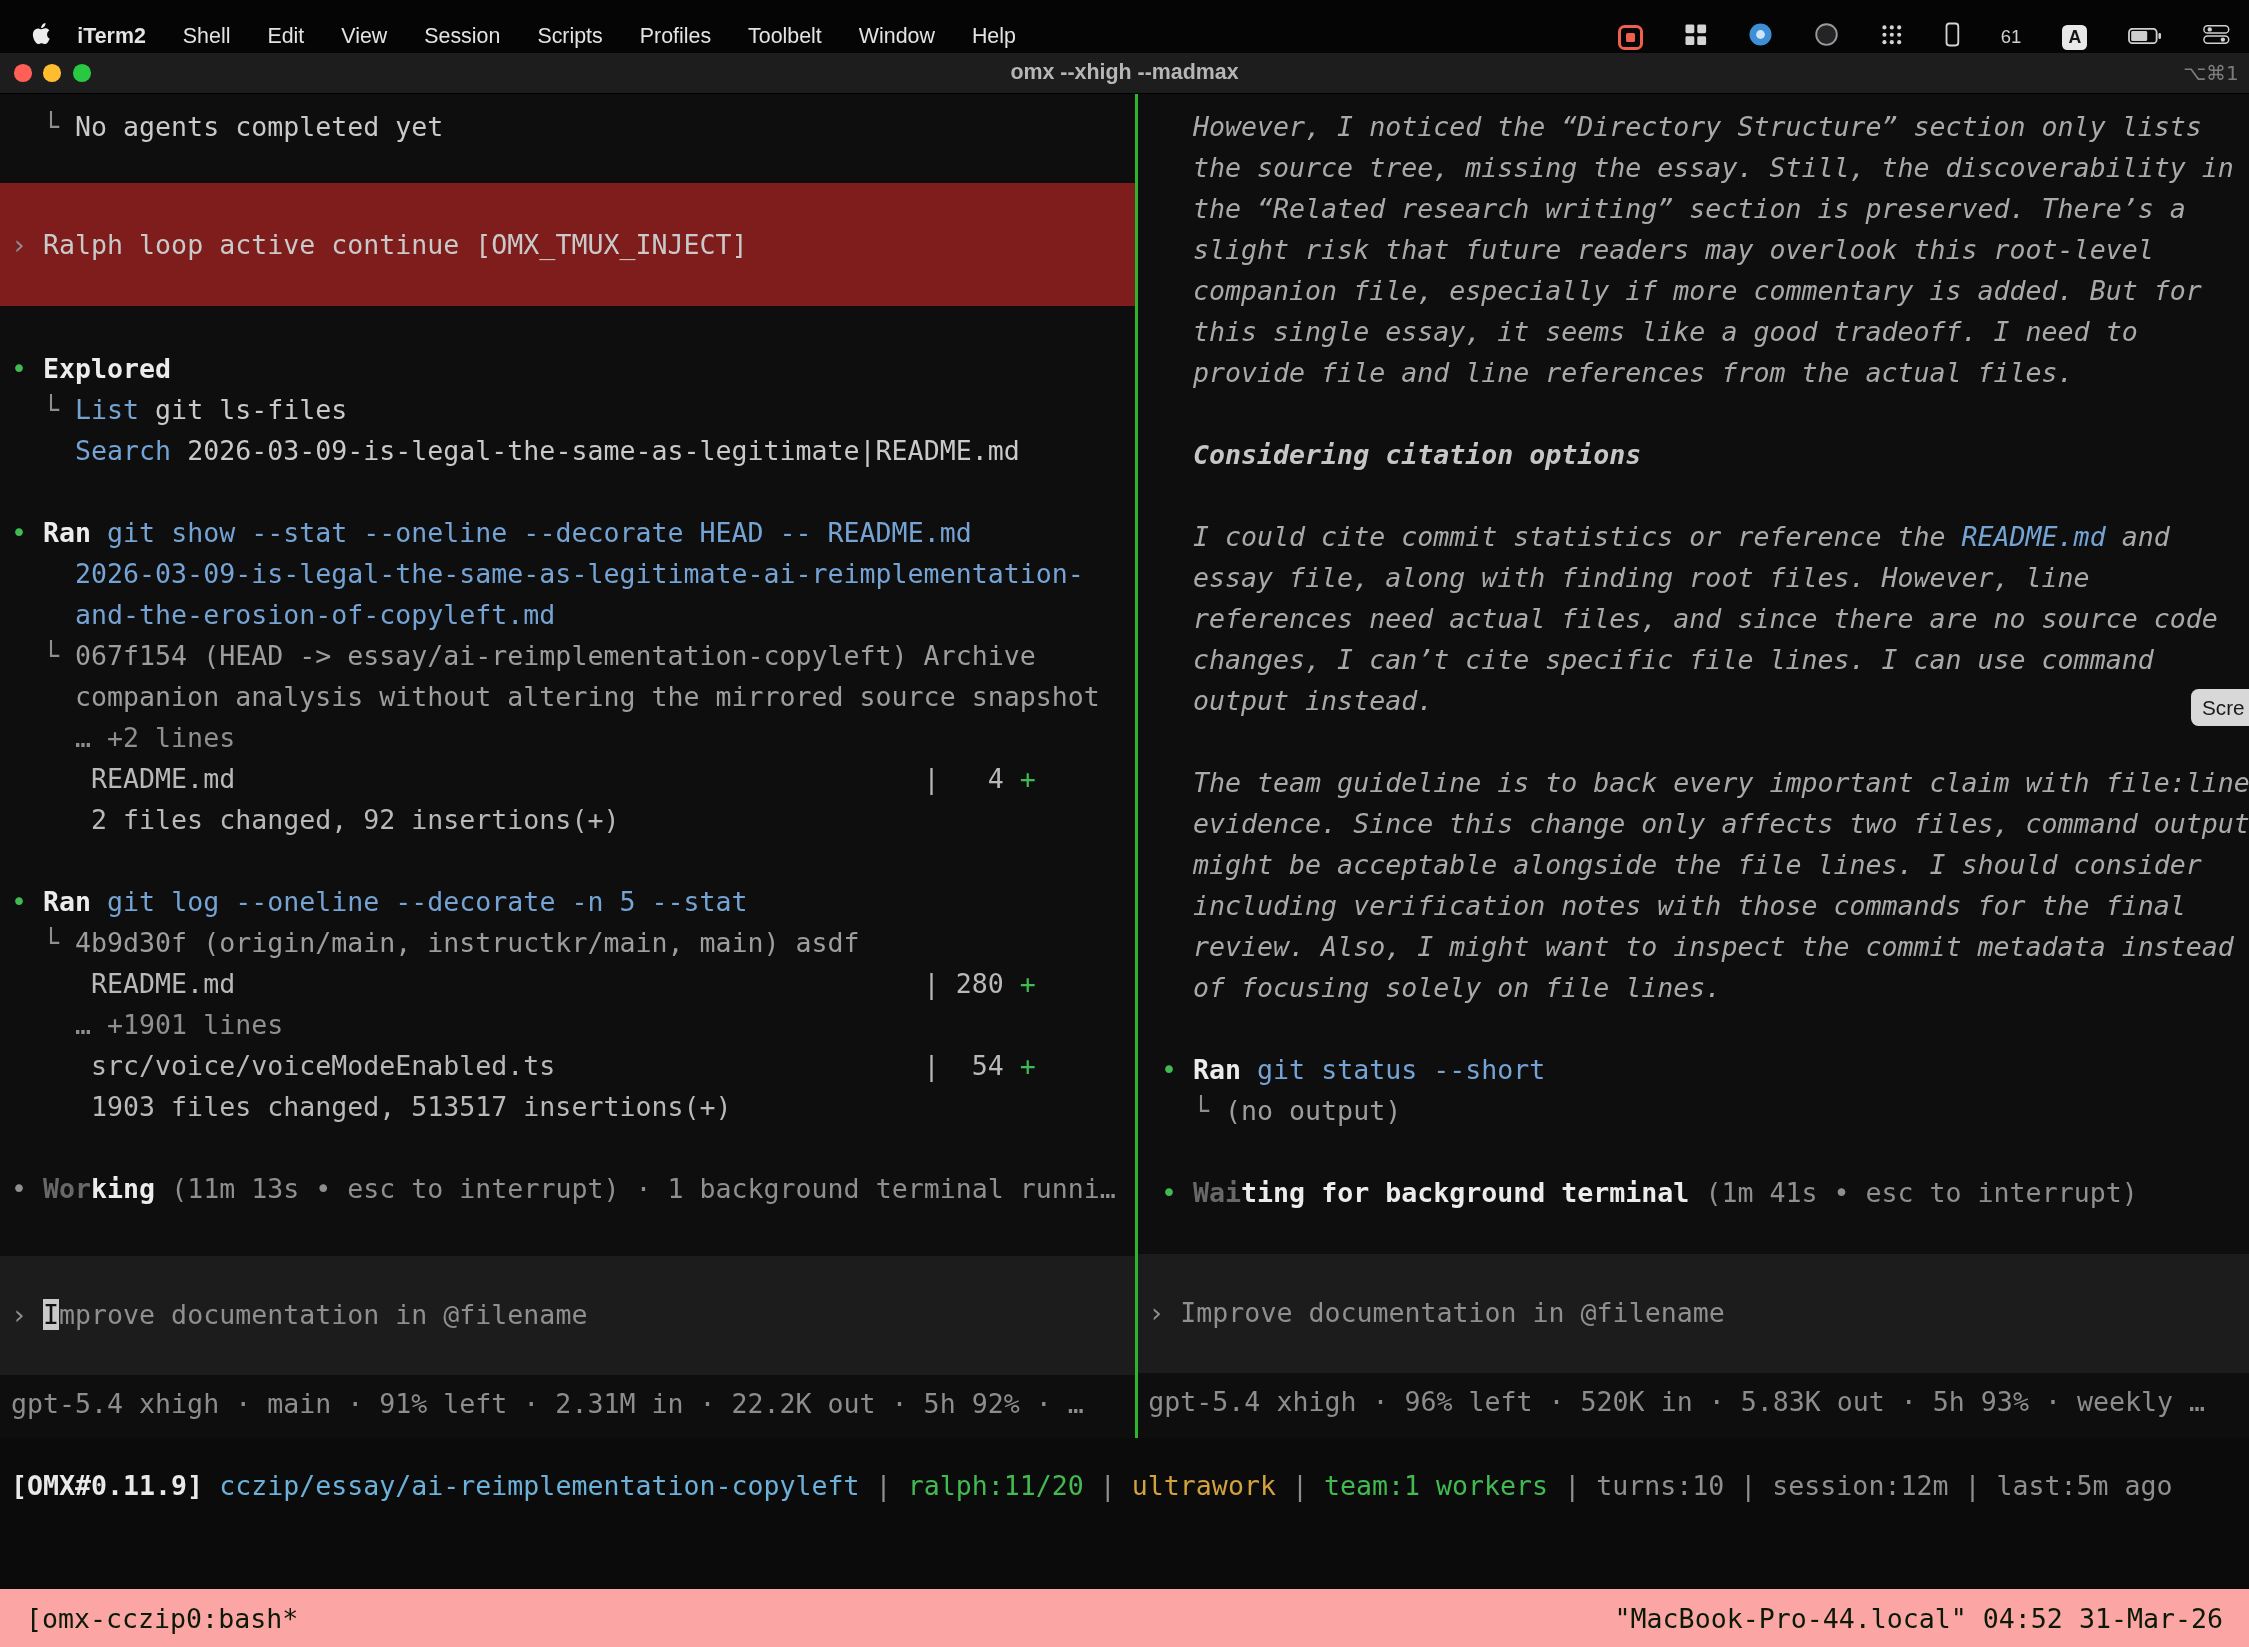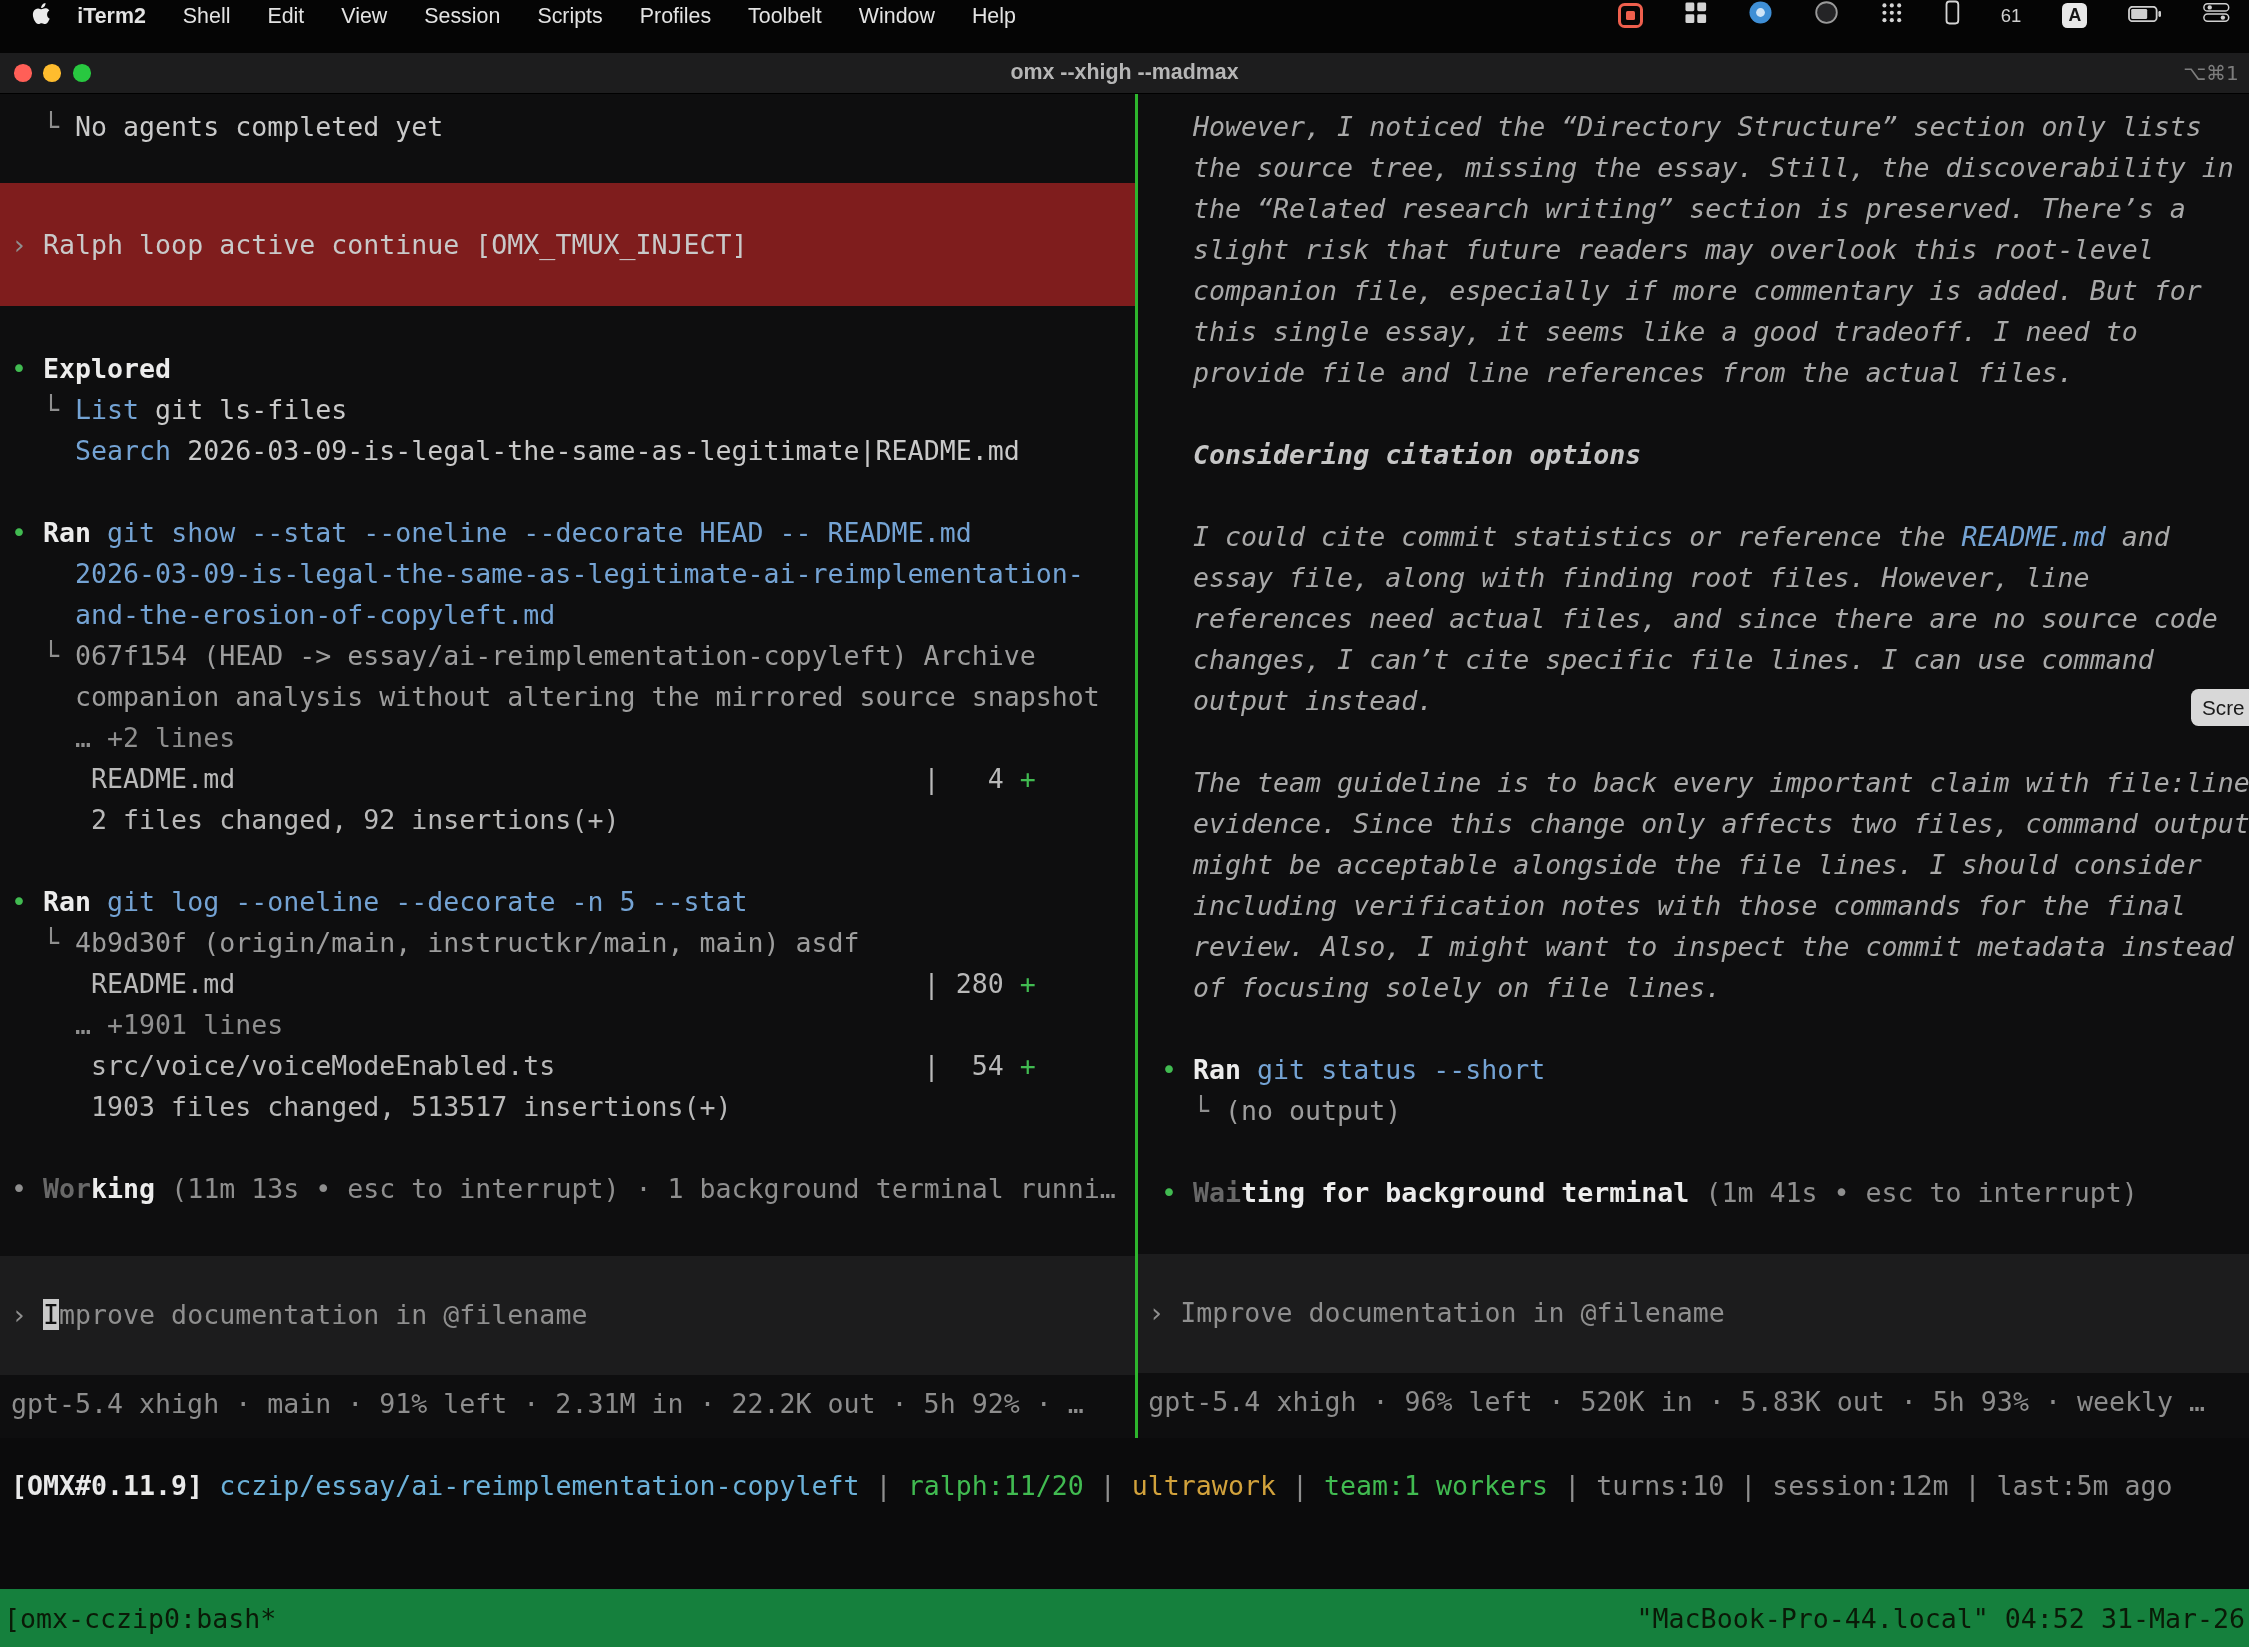--- a/index.html
+++ b/index.html
@@ -1,21 +1,21 @@
 <!DOCTYPE html>
 <html style="font-size:11.8px"><head>
 <meta charset="utf-8">
 <style>
   *{margin:0;padding:0;box-sizing:border-box}
   html,body{width:2250px;height:1648px;background:#000;overflow:hidden}
   body{font-family:"DejaVu Sans Mono",monospace}
   .screen{position:absolute;inset:0;background:#0e0e0f;display:flex;flex-direction:column}
 
   
-  .menu-bar{height:53px;background:#050505;display:flex;justify-content:space-between;align-items:flex-start;
+  .menu-bar{height:53px;background:#050505;display:flex;justify-content:space-between;align-items:flex-end;
     padding:0 19px 0 22px;font-family:"Liberation Sans","DejaVu Sans",sans-serif;color:#e3e3e3;font-size:21.4px}
   .mb-left{display:flex;align-items:center}
   .apple-wrap{padding:0 7.4px;display:flex;align-items:center}
   .mb-app{font-weight:700;padding:0 18.5px}
   .mb-item{padding:0 18.5px}
   .mb-right{display:flex;align-items:center;gap:41px}
   .rec-icon{width:25px;height:25px;border:3px solid #ee5f4d;border-radius:6.6px;position:relative}
   .rec-icon::after{content:"";position:absolute;left:5.2px;top:5.2px;width:8.9px;height:8.9px;background:#ee5f4d;border-radius:1.5px}
   .abox{width:25px;height:25px;background:#e8e8e8;border-radius:5.2px;color:#151515;font-weight:700;font-size:17.7px;
     display:flex;align-items:center;justify-content:center}
@@ -60,22 +60,22 @@
   .c-it{color:#a9a9a9;font-style:italic}
   .c-itbold{color:#c6c6c6;font-style:italic;font-weight:700}
   .c-itblue{color:#74a3d4;font-style:italic}
   .c-white{color:#e9e9e9;font-weight:700}
   .c-cyan{color:#6cb1d9}
   .c-yellow{color:#d2a23c}
   .cursor{background:#c9c9c9;color:#101010}
 
   
   .omx-line{height:151px;padding:26.6px 0 0 11px;white-space:pre;font-size:26.6px;line-height:41px;background:#0b0b0c}
-  .tmux-bar{height:58px;background:#15803d;display:flex;justify-content:space-between;align-items:center;
-    padding:0 4px;color:#0a1a07;font-size:26.6px;white-space:pre}
+  .tmux-bar{height:58px;background:#fca5a5;display:flex;justify-content:space-between;align-items:center;
+    padding:0 26px;color:#0a1a07;font-size:26.6px;white-space:pre}
 
   .screen-btn{position:absolute;top:689px;right:0;width:58px;height:37px;background:#d8d8d8;color:#1a1a1a;
     border-radius:7.4px 0 0 7.4px;font-family:"Liberation Sans",sans-serif;font-size:20.7px;line-height:37px;
     padding-left:11px;overflow:hidden;z-index:5}
 </style>
 </head>
 <body>
 
 <div class="screen">
 

